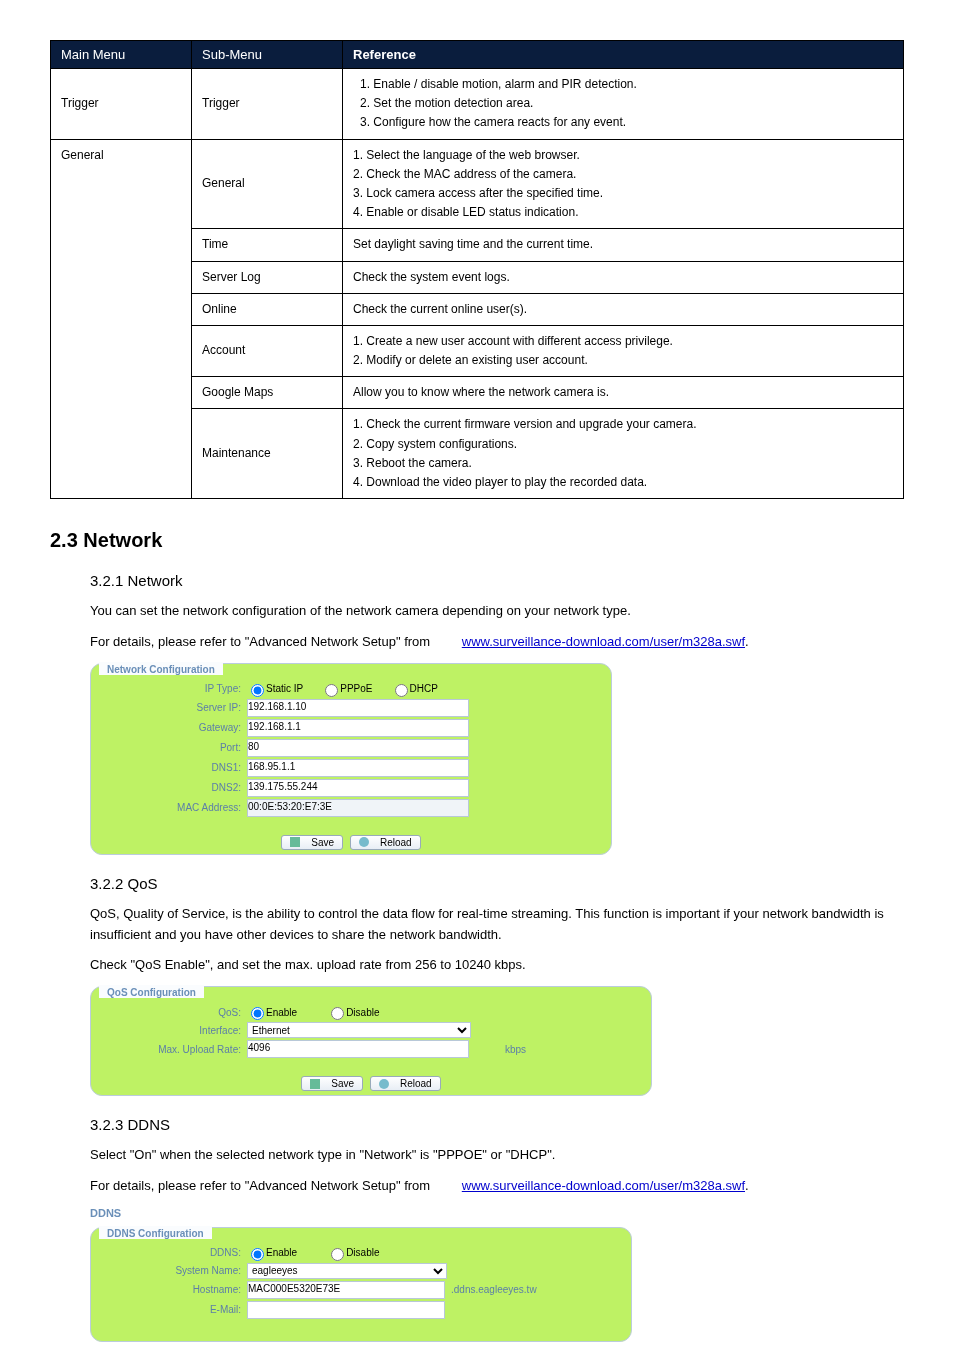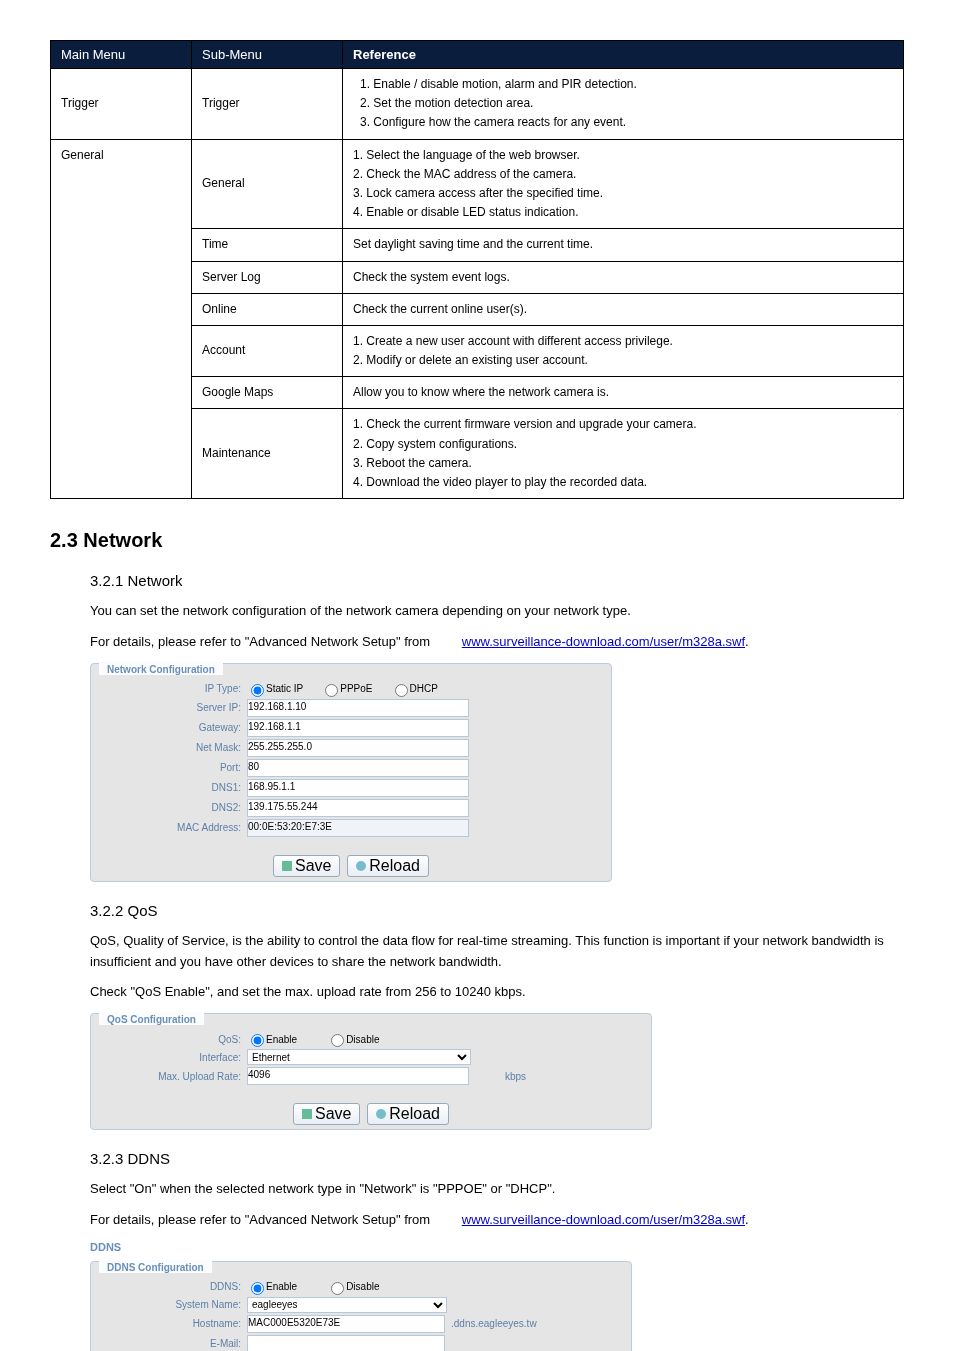--- a/index.html
+++ b/index.html
@@ -32,24 +32,24 @@
     line-height: 1.6;
   }
   .col1 { width: 120px; font-weight:normal;margin-top:41px;}
   .col2 { width: 130px; font-weight:normal;}
   h2 { font-size: 20px; margin: 30px 0 15px 0; }
   h3 { font-size: 15px; margin: 20px 0 12px 40px; font-weight: normal;}
   .para { margin: 10px 0 10px 40px; line-height: 1.6; }
   a.link { color: #0000cd; text-decoration: underline; margin-left: 28px; }
   .figbox {
     border: 1px solid #bcd;
-    border-radius: 4px;
+    border-radius: 12px;
     margin: 8px 0 12px 40px;
     font-size: 10px;
-    background: #e5e5e5;
+    background: #bef264;
   }
   .figbox.narrow { width: 520px; }
   .figbox.med { width: 560px; }
   .figbox.ddns { width: 540px; }
   .legend {
     color: #6a8fb8;
     font-size: 10px;
     font-weight: bold;
     padding: 2px 8px 0 8px;
     margin-top:-7px;
@@ -70,22 +70,22 @@
     width: 220px;
     height:14px;
     display:inline-block;
   }
   .sel { width: 224px; border:1px solid #b8c8d8; background:#fff; font-size:10px; height:16px;}
   .radio { margin-left: 4px; margin-right:2px; vertical-align:middle;}
   .btnrow { text-align:center; padding: 6px 0 4px 0;}
   .btn {
     display:inline-flex; align-items:center;
     border: 1px solid #9ab; background: linear-gradient(#fff,#e8eef5);
-    border-radius:3px; padding:1px 8px; font-size:16px; margin:0 2px;
-    gap:3px;
+    border-radius:3px; padding:1px 8px; font-size:10px; margin:0 2px;
+    gap:11px;
   }
   .iconsave { width:10px;height:10px;background:#6b9; display:inline-block;}
   .iconreload { width:10px;height:10px;background:#7bc; border-radius:50%; display:inline-block;}
   .suffix { font-size:10px; color:#5c7fa8; padding-left:6px;}
 </style>
 </head>
 <body>
 
 <table class="main-table">
   <thead>
@@ -167,24 +167,20 @@
     </div>
     <div class="row">
         <span class="lbl">Server IP:</span>
         <span class="inp">192.168.1.10</span>
       </div>
     <div class="row">
         <span class="lbl">Gateway:</span>
         <span class="inp">192.168.1.1</span>
       </div>
     <div class="row">
-        <span class="lbl">Net Mask:</span>
-        <span class="inp">255.255.255.0</span>
-      </div>
-    <div class="row">
         <span class="lbl">Port:</span>
         <span class="inp">80</span>
       </div>
     <div class="row">
         <span class="lbl">DNS1:</span>
         <span class="inp">168.95.1.1</span>
       </div>
     <div class="row">
         <span class="lbl">DNS2:</span>
         <span class="inp">139.175.55.244</span>

